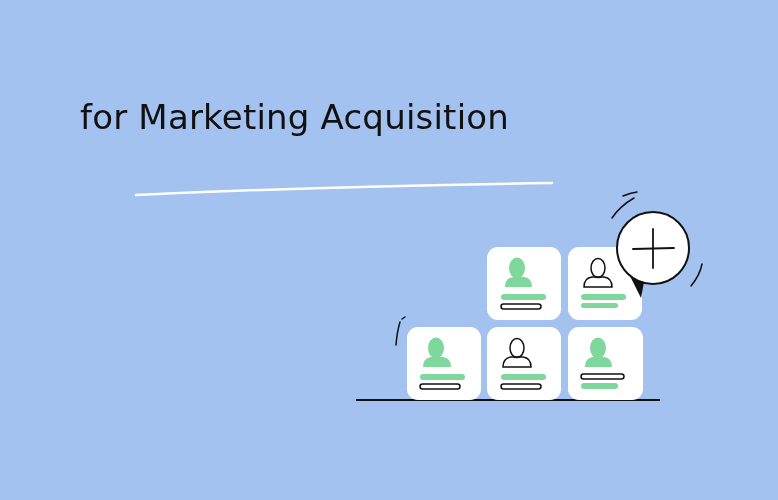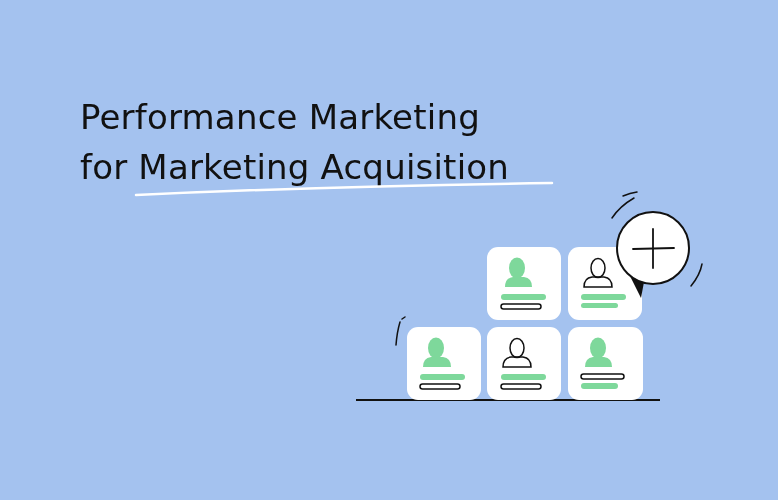--- a/index.html
+++ b/index.html
@@ -15,21 +15,20 @@
     letter-spacing: 0.2px; font-weight: normal;
     margin: 0;
   }
   .title span { display: block; white-space: nowrap; }
   svg.art { position: absolute; left: 0; top: 0; }
 </style>
 </head>
 <body>
 
 <h1 class="title">
-  <span>Performance Marketing</span>
   <span>for Marketing Acquisition</span>
 </h1>
 
 <svg class="art" width="778" height="500" viewBox="0 0 778 500">
 
   <path d="M136 195 Q 330 186 552 183" stroke="#FFFFFF" stroke-width="2.5" fill="none" stroke-linecap="round"></path>
 
   <path d="M356 400 L 660 400" stroke="#111" stroke-width="2" fill="none"></path>
 
   <path d="M400 322 Q 397 332 396 345" stroke="#111" stroke-width="1.5" fill="none" stroke-linecap="round"></path>

